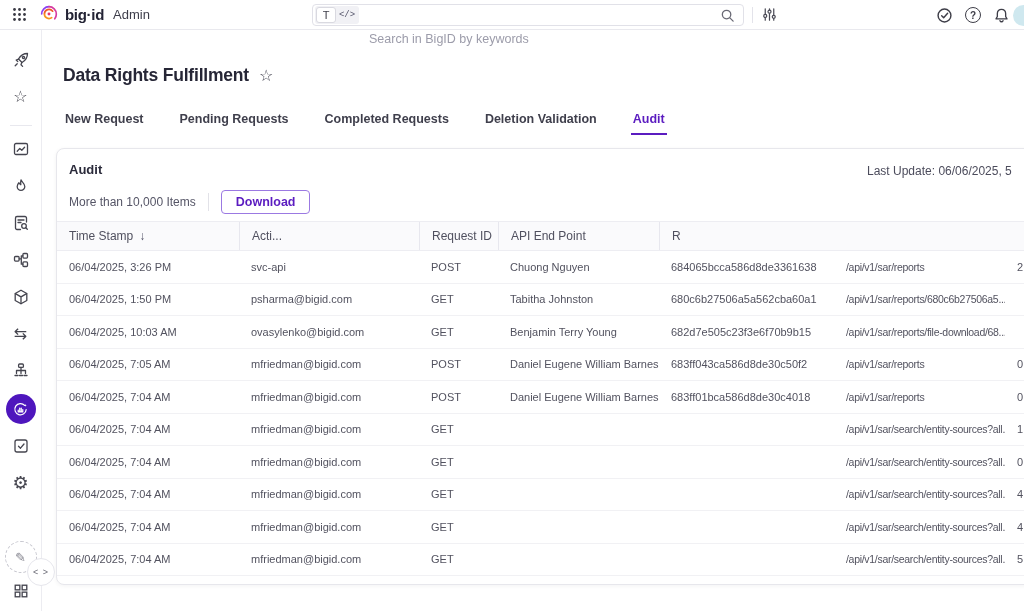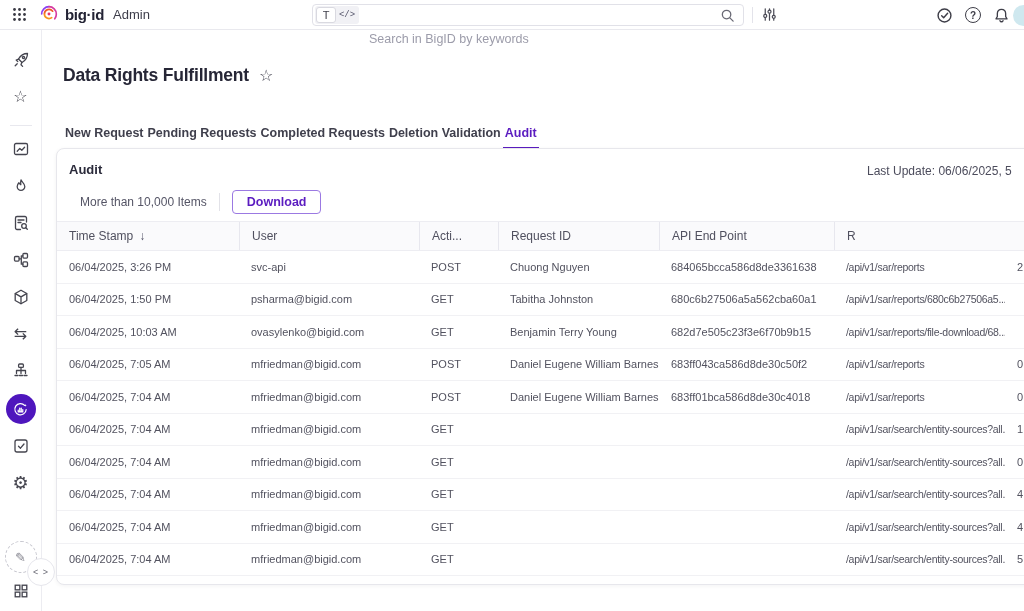--- a/index.html
+++ b/index.html
@@ -43,30 +43,30 @@
   .apps-wrap { margin-bottom:4px; color:#45454f; }
   .collapse-handle { position:absolute; left:27px; top:558px; width:28px; height:28px; border-radius:50%;
     background:#fff; border:1px solid #e6e6ec; display:flex; align-items:center; justify-content:center;
     font-size:9px; color:#6a6a75; letter-spacing:1px; z-index:6; }
 
   
   .main { position:absolute; left:42px; top:30px; width:982px; height:581px; }
   .page-title-row { margin:34px 0 0 21px; display:flex; align-items:center; gap:10px; height:22px; }
   .page-title { font-size:17.5px; font-weight:700; color:#262636; letter-spacing:-0.2px; }
   .title-star { font-size:16px; color:#454552; cursor:pointer; }
-  .tabs { display:flex; margin:40px 0 0 21px; }
+  .tabs { display:flex; gap:32px; margin:26px 0 0 21px; }
   .tab { font-size:12.5px; color:#3f3f4c; font-weight:600; padding:0 2px 7px 2px; cursor:pointer; border-bottom:2px solid transparent; }
   .tab.active { color:#5b1cc0; border-bottom-color:#5b1cc0; }
 
   
   .card { position:absolute; left:14px; top:118px; width:1000px; height:437px; background:#fff;
     border:1px solid #e7e7ec; border-radius:8px; box-shadow:0 1px 4px rgba(20,20,40,0.05); overflow:hidden; }
   .card-title { position:absolute; left:12px; top:13px; font-size:13px; font-weight:700; color:#2b2b3b; }
   .last-update { position:absolute; left:810px; top:15px; font-size:12px; color:#4c4c5c; white-space:nowrap; }
-  .card-subrow { position:absolute; left:23px; top:40px; display:flex; align-items:center; gap:12px; height:25px; }
+  .card-subrow { position:absolute; left:12px; top:40px; display:flex; align-items:center; gap:12px; height:25px; }
   .items-count { font-size:12px; color:#555566; }
   .vdiv { width:1px; height:18px; background:#e2e2e8; }
   .download-btn { border:1px solid #9b79e2; color:#5b1cc0; background:#fff; border-radius:4px;
     font-size:12.5px; font-weight:600; padding:4px 14px; font-family:inherit; cursor:pointer; }
 
   
   .table { position:absolute; left:0; top:72px; width:1000px; }
   .thead { display:flex; height:30px; background:#fafafc; border-top:1px solid #ededf2;
     border-bottom:1px solid #ededf2; align-items:stretch; }
   .th { font-size:12px; color:#50505f; padding-left:12px; display:flex; align-items:center; gap:6px;
@@ -268,24 +268,20 @@
     </div>
 
     <div class="table">
       <div class="thead">
 
           <div class="th">
             <span>Time Stamp</span>
             <span class="sort">↓</span>
           </div>
 
-          <div class="th">
-            <span>User</span>
-            <span class="sort"></span>
-          </div>
 
           <div class="th">
             <span>Acti...</span>
             <span class="sort"></span>
           </div>
 
 
           <div class="th">
             <span>Request ID</span>
             <span class="sort"></span>

